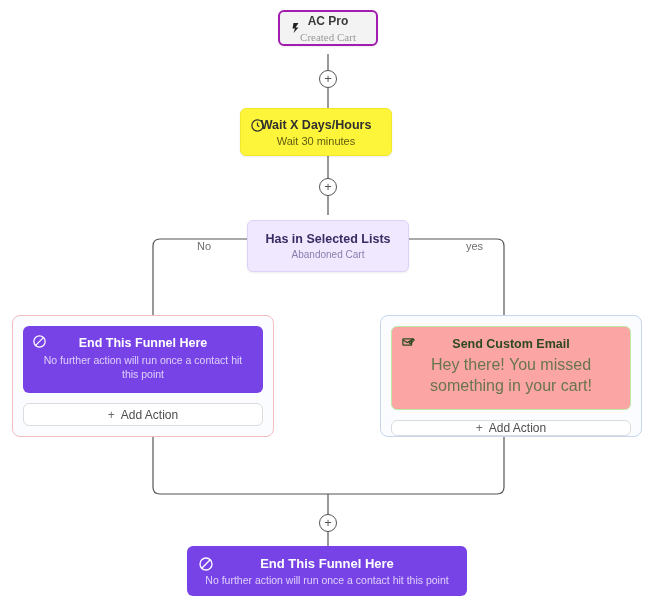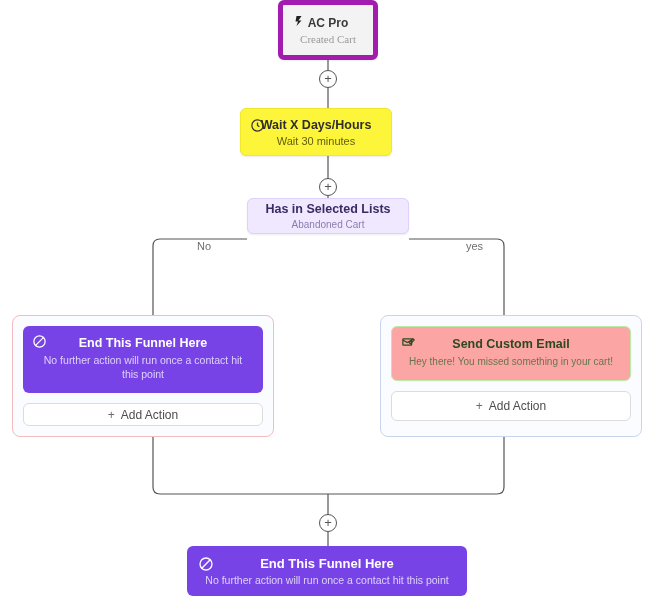--- a/index.html
+++ b/index.html
@@ -36,45 +36,45 @@
     position: absolute;
     left: 8px; top: 8px;
     width: 16px; height: 16px;
     display: flex; align-items: center; justify-content: center;
   }
   .title { font-weight: 600; }
   .sub { font-size: 11px; margin-top: 3px; opacity: 0.85; }
 
   
   .trigger {
-    left: 278px; top: 0;
-    width: 100px; height: 60px;
+    left: 278px; top: 10px;
+    width: 100px; height: 36px;
     background: #f3f3f3;
-    border: 5px solid #a21caf;
+    border: 2px solid #a21caf;
     color: #3a3a3a;
   }
   .trigger .title { font-size: 12px; }
   .trigger .sub { font-size: 11px; color: #8a8a8a; font-family: Liberation Serif, serif; }
   .trigger .icon svg { width: 12px; height: 12px; }
 
   
   .wait {
     left: 240px; top: 108px;
     width: 152px; height: 48px;
     background: #fdf53a;
     border: 1px solid #f2e82b;
     color: #2f2f2f;
   }
   .wait .title { font-size: 12.5px; }
   .wait .sub { font-size: 11px; color: #46430a; }
 
   
   .cond {
-    left: 247px; top: 198px;
-    width: 162px; height: 36px;
+    left: 247px; top: 220px;
+    width: 162px; height: 52px;
     background: #efe8ff;
     border: 1px solid #ded1fb;
     color: #3b2b63;
   }
   .cond .title { color: #3b2b63; font-size: 12.5px; }
   .cond .sub { color: #7c6ba0; font-size: 10px; text-align: center; }
 
   .branch-label {
     position: absolute;
     font-size: 11px;
@@ -113,21 +113,21 @@
     color: #fff;
   }
   .card-end .title { font-size: 12.5px; font-weight: 700; }
   .card-end .sub { font-size: 10.5px; color: #efe7ff; margin-top:4px; line-height:1.3; }
   .card-email {
     background: #fca5a5;
     border: 1px solid #bfe9a6;
     color: #2e4920;
   }
   .card-email .title { font-size: 12.5px; font-weight: 600; color:#2e4920; }
-  .card-email .sub { font-size: 10px; color: #4e6d3e; margin-top:4px; line-height:1.3;text-align:center; }
+  .card-email .sub { font-size: 16px; color: #4e6d3e; margin-top:4px; line-height:1.3;text-align:center; }
 
   .add-action {
     background: #fff;
     border: 1px solid #dcdcdc;
     border-radius: 6px;
     height: 30px;
     display: flex; align-items:center; justify-content:center;
     gap: 6px;
     font-size: 12px;
     color: #4d4d4d;

